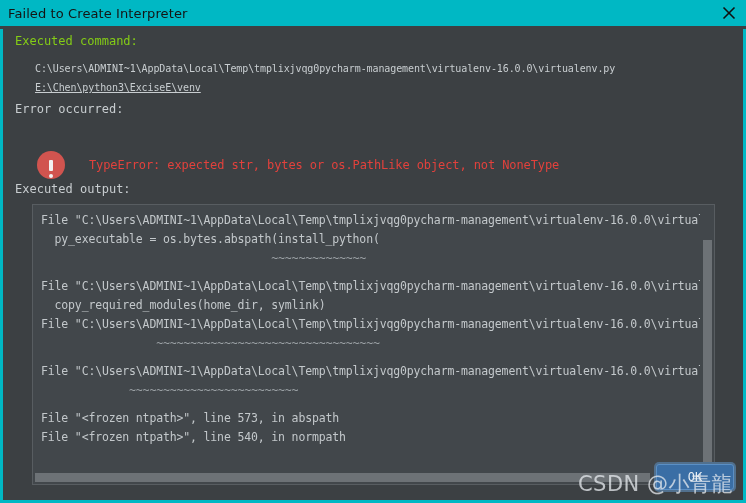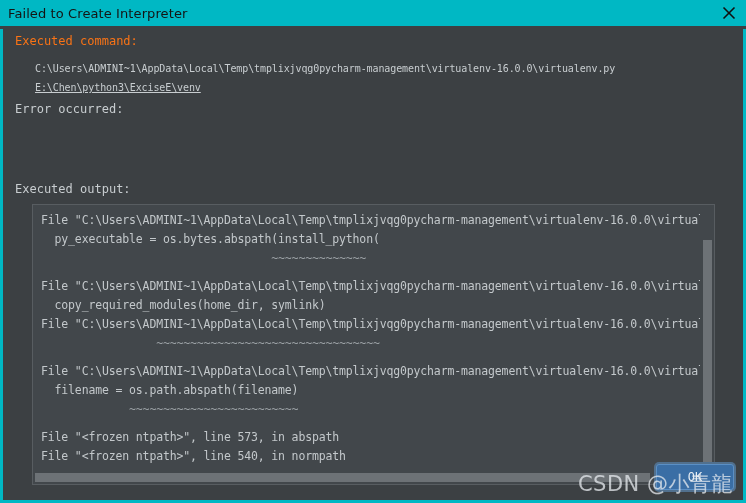--- a/index.html
+++ b/index.html
@@ -73,21 +73,21 @@
 
   .mono {
     font-family: "DejaVu Sans Mono", monospace;
   }
 
   #executed-label {
     position: absolute;
     left: 12px;
     top: 5px;
     font-size: 12px;
-    color: #f97316;
+    color: #84cc16;
     white-space: nowrap;
   }
   .cmd-line {
     position: absolute;
     left: 32px;
     font-size: 10px;
     color: #c8cdd0;
     white-space: nowrap;
     letter-spacing: -0.1px;
   }
@@ -292,36 +292,41 @@
 
   <div id="content">
 
     <div id="executed-label" class="mono">Executed command:</div>
 
     <div id="cmd-line-0" class="cmd-line mono">C:\Users\ADMINI~1\AppData\Local\Temp\tmplixjvqg0pycharm-management\virtualenv-16.0.0\virtualenv.py</div>
     <div id="cmd-line-1" class="cmd-line mono">E:\Chen\python3\ExciseE\venv</div>
 
     <div id="error-label" class="mono">Error occurred:</div>
 
+    <div id="error-row">
+      <div id="error-icon">
+        <div class="bang"></div>
+      </div>
+      <div id="error-message" class="mono">TypeError: expected str, bytes or os.PathLike object, not NoneType</div>
+    </div>
 
     <div id="command-output-label" class="mono">Executed output:</div>
 
     <div id="traceback-pane">
       <div id="traceback-text">
           <div class="tb-line">File "C:\Users\ADMINI~1\AppData\Local\Temp\tmplixjvqg0pycharm-management\virtualenv-16.0.0\virtualenv.py", line</div>
           <div class="tb-line">  py_executable = os.bytes.abspath(install_python(</div>
           <div class="tb-line caret">                                  ~~~~~~~~~~~~~~</div>
           <div class="tb-line gap">&nbsp;</div>
           <div class="tb-line">File "C:\Users\ADMINI~1\AppData\Local\Temp\tmplixjvqg0pycharm-management\virtualenv-16.0.0\virtualenv.py", line</div>
           <div class="tb-line">  copy_required_modules(home_dir, symlink)</div>
           <div class="tb-line">File "C:\Users\ADMINI~1\AppData\Local\Temp\tmplixjvqg0pycharm-management\virtualenv-16.0.0\virtualenv.py", line</div>
           <div class="tb-line caret">                 ~~~~~~~~~~~~~~~~~~~~~~~~~~~~~~~~~</div>
           <div class="tb-line gap">&nbsp;</div>
           <div class="tb-line">File "C:\Users\ADMINI~1\AppData\Local\Temp\tmplixjvqg0pycharm-management\virtualenv-16.0.0\virtualenv.py", line</div>
-          <div class="tb-line">  filename = os.path.abspath(filename)</div>
           <div class="tb-line caret">             ~~~~~~~~~~~~~~~~~~~~~~~~~</div>
           <div class="tb-line gap">&nbsp;</div>
           <div class="tb-line">File "&lt;frozen ntpath&gt;", line 573, in abspath</div>
           <div class="tb-line">File "&lt;frozen ntpath&gt;", line 540, in normpath</div>
         </div>
       <div id="tb-vscroll">
         <div id="tb-vthumb"></div>
       </div>
       <div id="tb-hscroll">
         <div id="tb-hthumb"></div>

